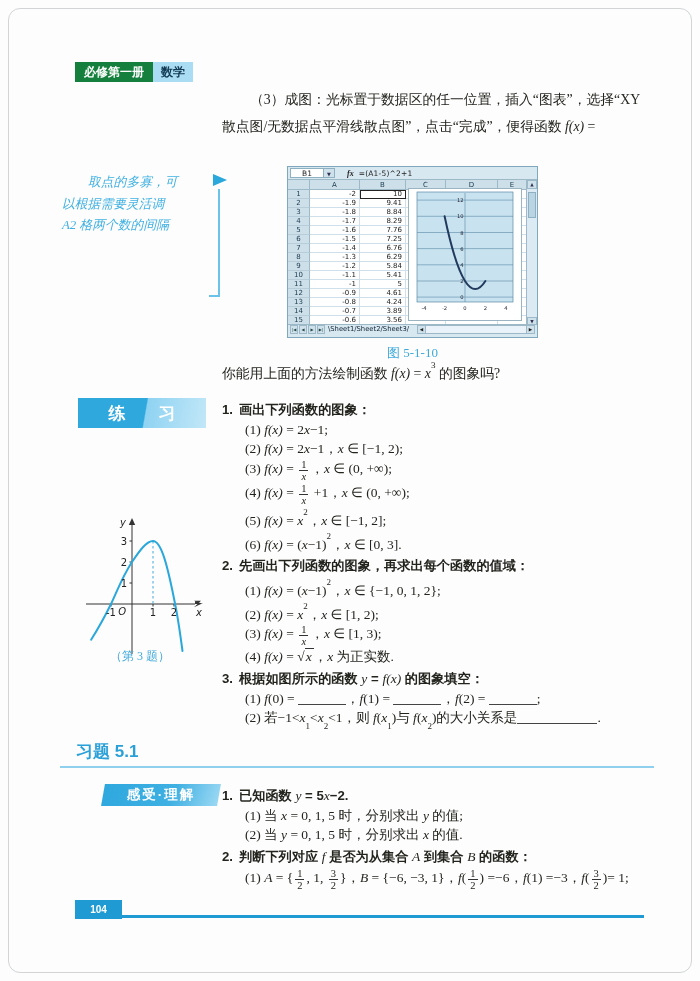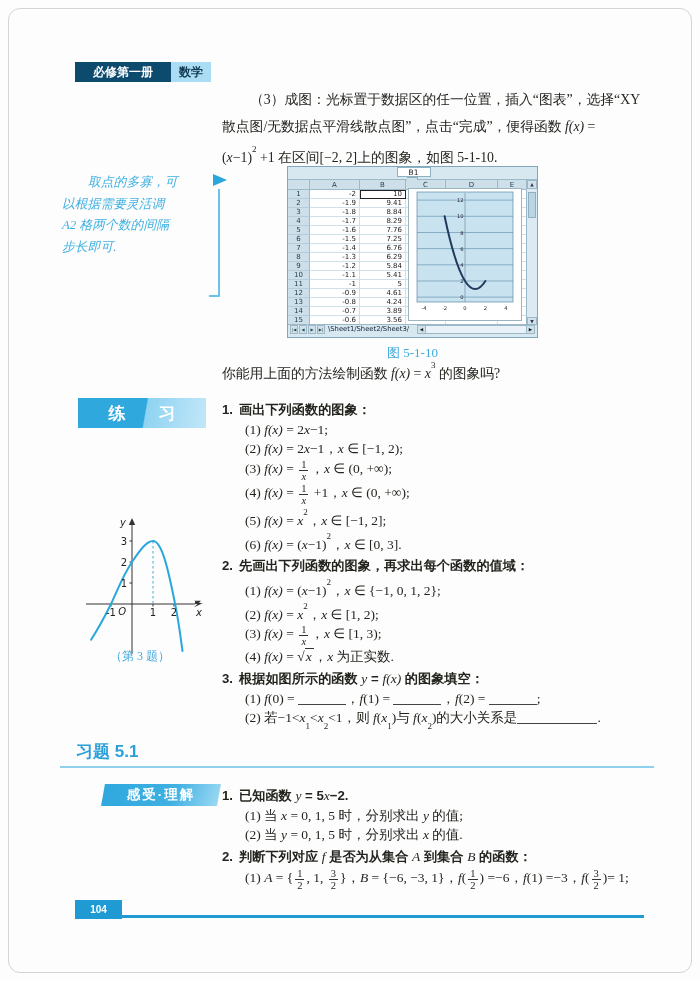--- a/index.html
+++ b/index.html
@@ -2,42 +2,42 @@
 <html><head>
 <meta charset="utf-8">
 <style>
   *{margin:0;padding:0;box-sizing:border-box;}
   html,body{width:700px;height:981px;background:#fdfdfd;font-family:"Liberation Serif",serif;color:#24241f;overflow:hidden;}
   .stage{position:relative;width:700px;height:981px;}
   .frame{position:absolute;inset:8px;border:1.5px solid #d2d4d6;border-radius:12px;}
 
   
   .badge{position:absolute;left:75px;top:62px;display:flex;font-family:"Liberation Sans",sans-serif;font-size:12px;line-height:20px;}
-  .badge .b1{background:#0c4a6e;color:#fff;padding:0 18px;font-weight:bold;}
+  .badge .b1{background:#15803d;color:#fff;padding:0 9px;font-weight:bold;}
   .badge .b2{background:#aadcf3;color:#123a55;padding:0 8px;font-weight:bold;}
 
   
   .intro{position:absolute;left:222px;top:86px;width:440px;}
   .iline{font-size:13.8px;line-height:27px;white-space:nowrap;}
   .iline.indent{text-indent:28px;}
   .mi{font-family:"Liberation Serif",serif;font-style:italic;}
   sup{font-size:9px;position:relative;top:-4px;font-style:normal;}
   sub{font-size:9px;position:relative;top:3px;font-style:normal;}
 
   
   .mnote{position:absolute;left:62px;top:172px;width:150px;color:#3fb0e2;font-style:italic;font-size:12.8px;}
   .mnote .mline{line-height:21.5px;white-space:nowrap;}
   .mnote .mline:first-child{text-indent:26px;}
   .mn-flag{position:absolute;left:151px;top:2px;width:0;height:0;border-left:14px solid #2aa7db;border-top:6px solid transparent;border-bottom:6px solid transparent;}
   .mn-rule{position:absolute;left:156px;top:17px;width:2px;height:108px;background:#6cc3ea;}
   .mn-foot{position:absolute;left:147px;top:123px;width:11px;height:2px;background:#6cc3ea;}
 
   
   .excel{position:absolute;left:287px;top:166px;width:251px;height:172px;background:#e9f2f7;border:1px solid #7fa8bc;font-family:"DejaVu Sans",sans-serif;font-size:7.5px;color:#222;}
-  .fbar{position:absolute;left:0;top:0;width:100%;height:13px;background:#d8e8f1;border-bottom:1px solid #9db9c7;display:flex;align-items:center;flex-direction:column;}
+  .fbar{position:absolute;left:0;top:0;width:100%;height:13px;background:#d8e8f1;border-bottom:1px solid #9db9c7;display:flex;align-items:center;}
   .nbox{width:34px;height:10px;margin-left:2px;background:#fff;border:1px solid #8fb0c0;text-align:center;line-height:9px;}
   .ndrop{width:11px;height:10px;background:#cfe2ec;border:1px solid #8fb0c0;border-left:none;font-size:5px;text-align:center;line-height:10px;color:#335;}
   .fxl{margin:0 5px 0 12px;font-family:"Liberation Serif",serif;font-style:italic;font-weight:bold;font-size:8px;}
   .ftext{font-size:7.5px;letter-spacing:0.2px;}
   .hrow{position:absolute;left:0;top:13px;height:10px;display:flex;}
   .hcell{background:#cddfe9;border-right:1px solid #9db9c7;border-bottom:1px solid #9db9c7;text-align:center;line-height:10px;font-size:7px;color:#1c3b4d;}
   .grid{position:absolute;left:0;top:23px;}
   .srow{display:flex;height:9px;}
   .cell{border-right:1px solid #cfe0ea;border-bottom:1px solid #cfe0ea;background:#fff;line-height:8px;text-align:right;padding-right:3px;font-size:7px;}
   .cell.rn{background:#cddfe9;border-right:1px solid #9db9c7;border-bottom:1px solid #b7cdd9;text-align:center;padding-right:0;color:#1c3b4d;}
@@ -104,29 +104,27 @@
   <div class="frame"></div>
 
   <div class="badge">
     <span class="b1">必修第一册</span>
     <span class="b2">数学</span>
   </div>
 
   <div class="intro" id="intro">
       <div class="iline indent"><span>（3）成图：光标置于数据区的任一位置，插入“图表”，选择“XY</span></div>
       <div class="iline"><span>散点图/无数据点平滑线散点图”，点击“完成”，便得函数 </span><span class="mi">f(x)</span><span> =</span></div>
-      <div class="iline"><span>(</span><span class="mi">x</span><span>−1)</span><sup>2</sup><span> +1 在区间[−2, 2]上的图象，如图 5-1-10.</span></div>
     </div>
 
   <div class="mnote">
     <div id="mnote-lines">
         <div class="mline"><span>取点的多寡，可</span></div>
         <div class="mline"><span>以根据需要灵活调</span></div>
         <div class="mline"><span>A2 格两个数的间隔</span></div>
-        <div class="mline"><span>步长即可.</span></div>
       </div>
     <span class="mn-flag"></span>
     <span class="mn-rule"></span>
     <span class="mn-foot"></span>
   </div>
 
   <div class="excel">
     <div class="fbar">
       <span class="nbox">B1</span>
       <span class="ndrop">▼</span>

